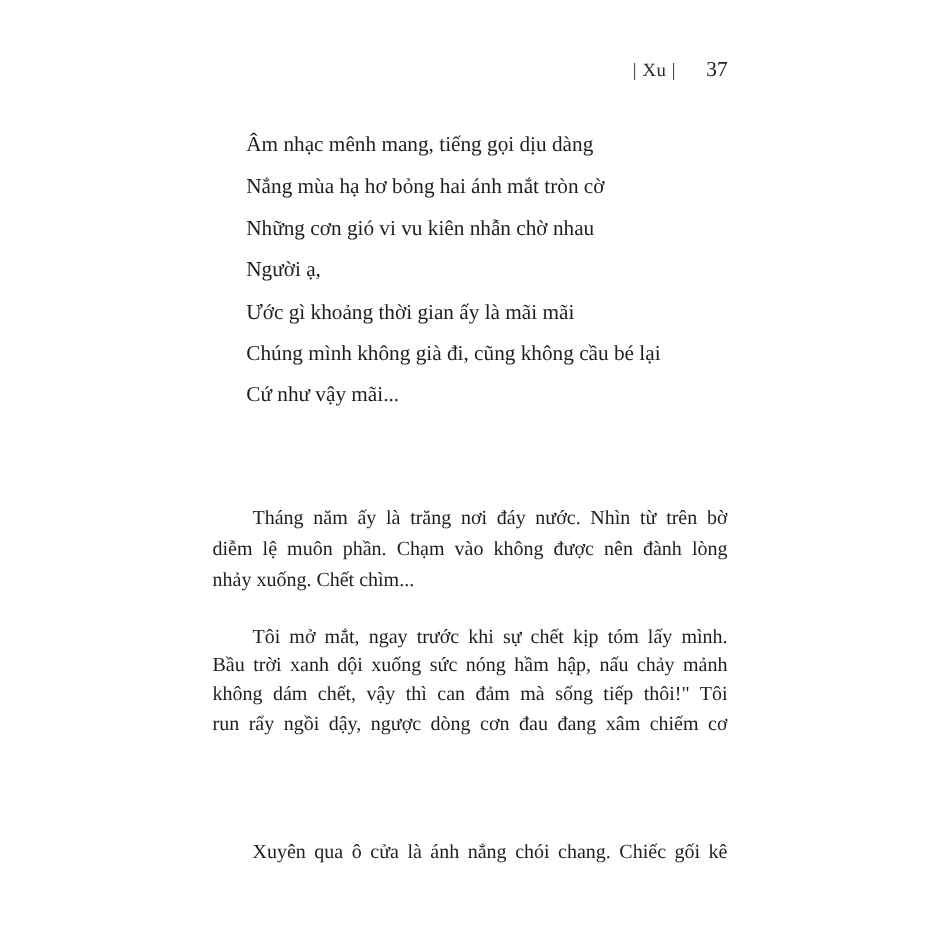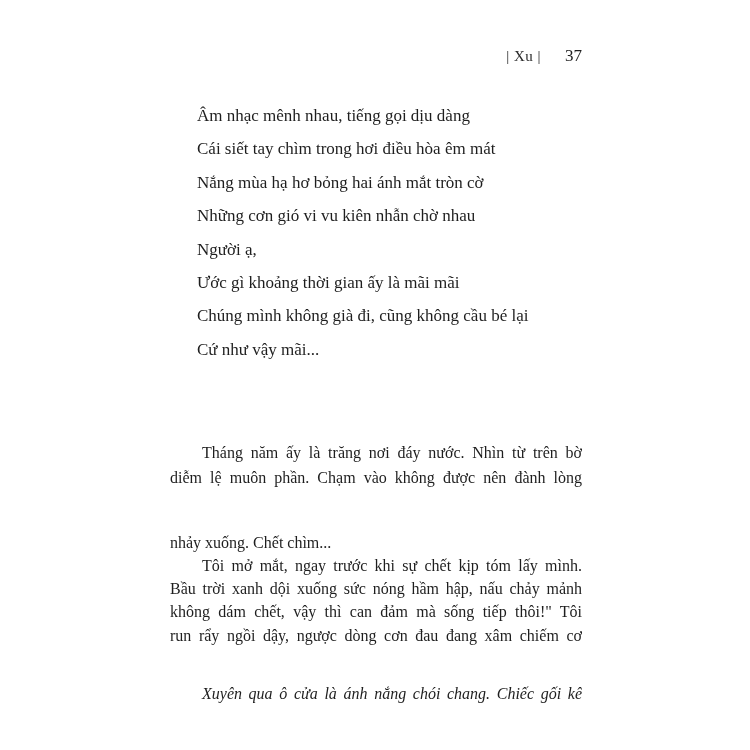--- a/index.html
+++ b/index.html
@@ -44,49 +44,46 @@
     white-space: nowrap;
     text-align: left;
   }
   .para {
     position: absolute;
     left: 170px;
     width: 412px;
     font-size: 16px;
   }
   .p1 { top: 402px; line-height: 25px; }
-  .p2 { top: 516px; line-height: 23.2px; }
-  .p3 { top: 644px; line-height: 23.2px; font-style: italic; }
+  .p2 { top: 498px; line-height: 23.2px; }
+  .p3 { top: 670px; line-height: 23.2px; }
   .jline {
     text-align: justify;
     text-align-last: justify;
     overflow: hidden;
   }
   .lline {
     text-align: left;
-    margin-top: 40px;
   }
   .indent {
     padding-left: 32px;
-    margin-top: 38px;
   }
 </style>
 </head>
 <body>
 
 <div class="page">
 
   <div class="header">
     <span class="chapter">| Xu |</span>
     <span class="pagenum">37</span>
   </div>
 
   <div class="poem">
-    <div class="poem-line">Âm nhạc mênh nhau, tiếng gọi dịu dàng</div>
-    <div class="poem-line">Cái siết tay chìm trong hơi điều hòa êm mát</div>
+    <div class="poem-line">Âm nhạc mênh mang, tiếng gọi dịu dàng</div>
     <div class="poem-line">Nắng mùa hạ hơ bỏng hai ánh mắt tròn cờ</div>
     <div class="poem-line">Những cơn gió vi vu kiên nhẫn chờ nhau</div>
     <div class="poem-line">Người ạ,</div>
     <div class="poem-line">Ước gì khoảng thời gian ấy là mãi mãi</div>
     <div class="poem-line">Chúng mình không già đi, cũng không cầu bé lại</div>
     <div class="poem-line">Cứ như vậy mãi...</div>
   </div>
 
   <div class="para p1">
     <div class="jline indent">Tháng năm ấy là trăng nơi đáy nước. Nhìn từ trên bờ</div>

